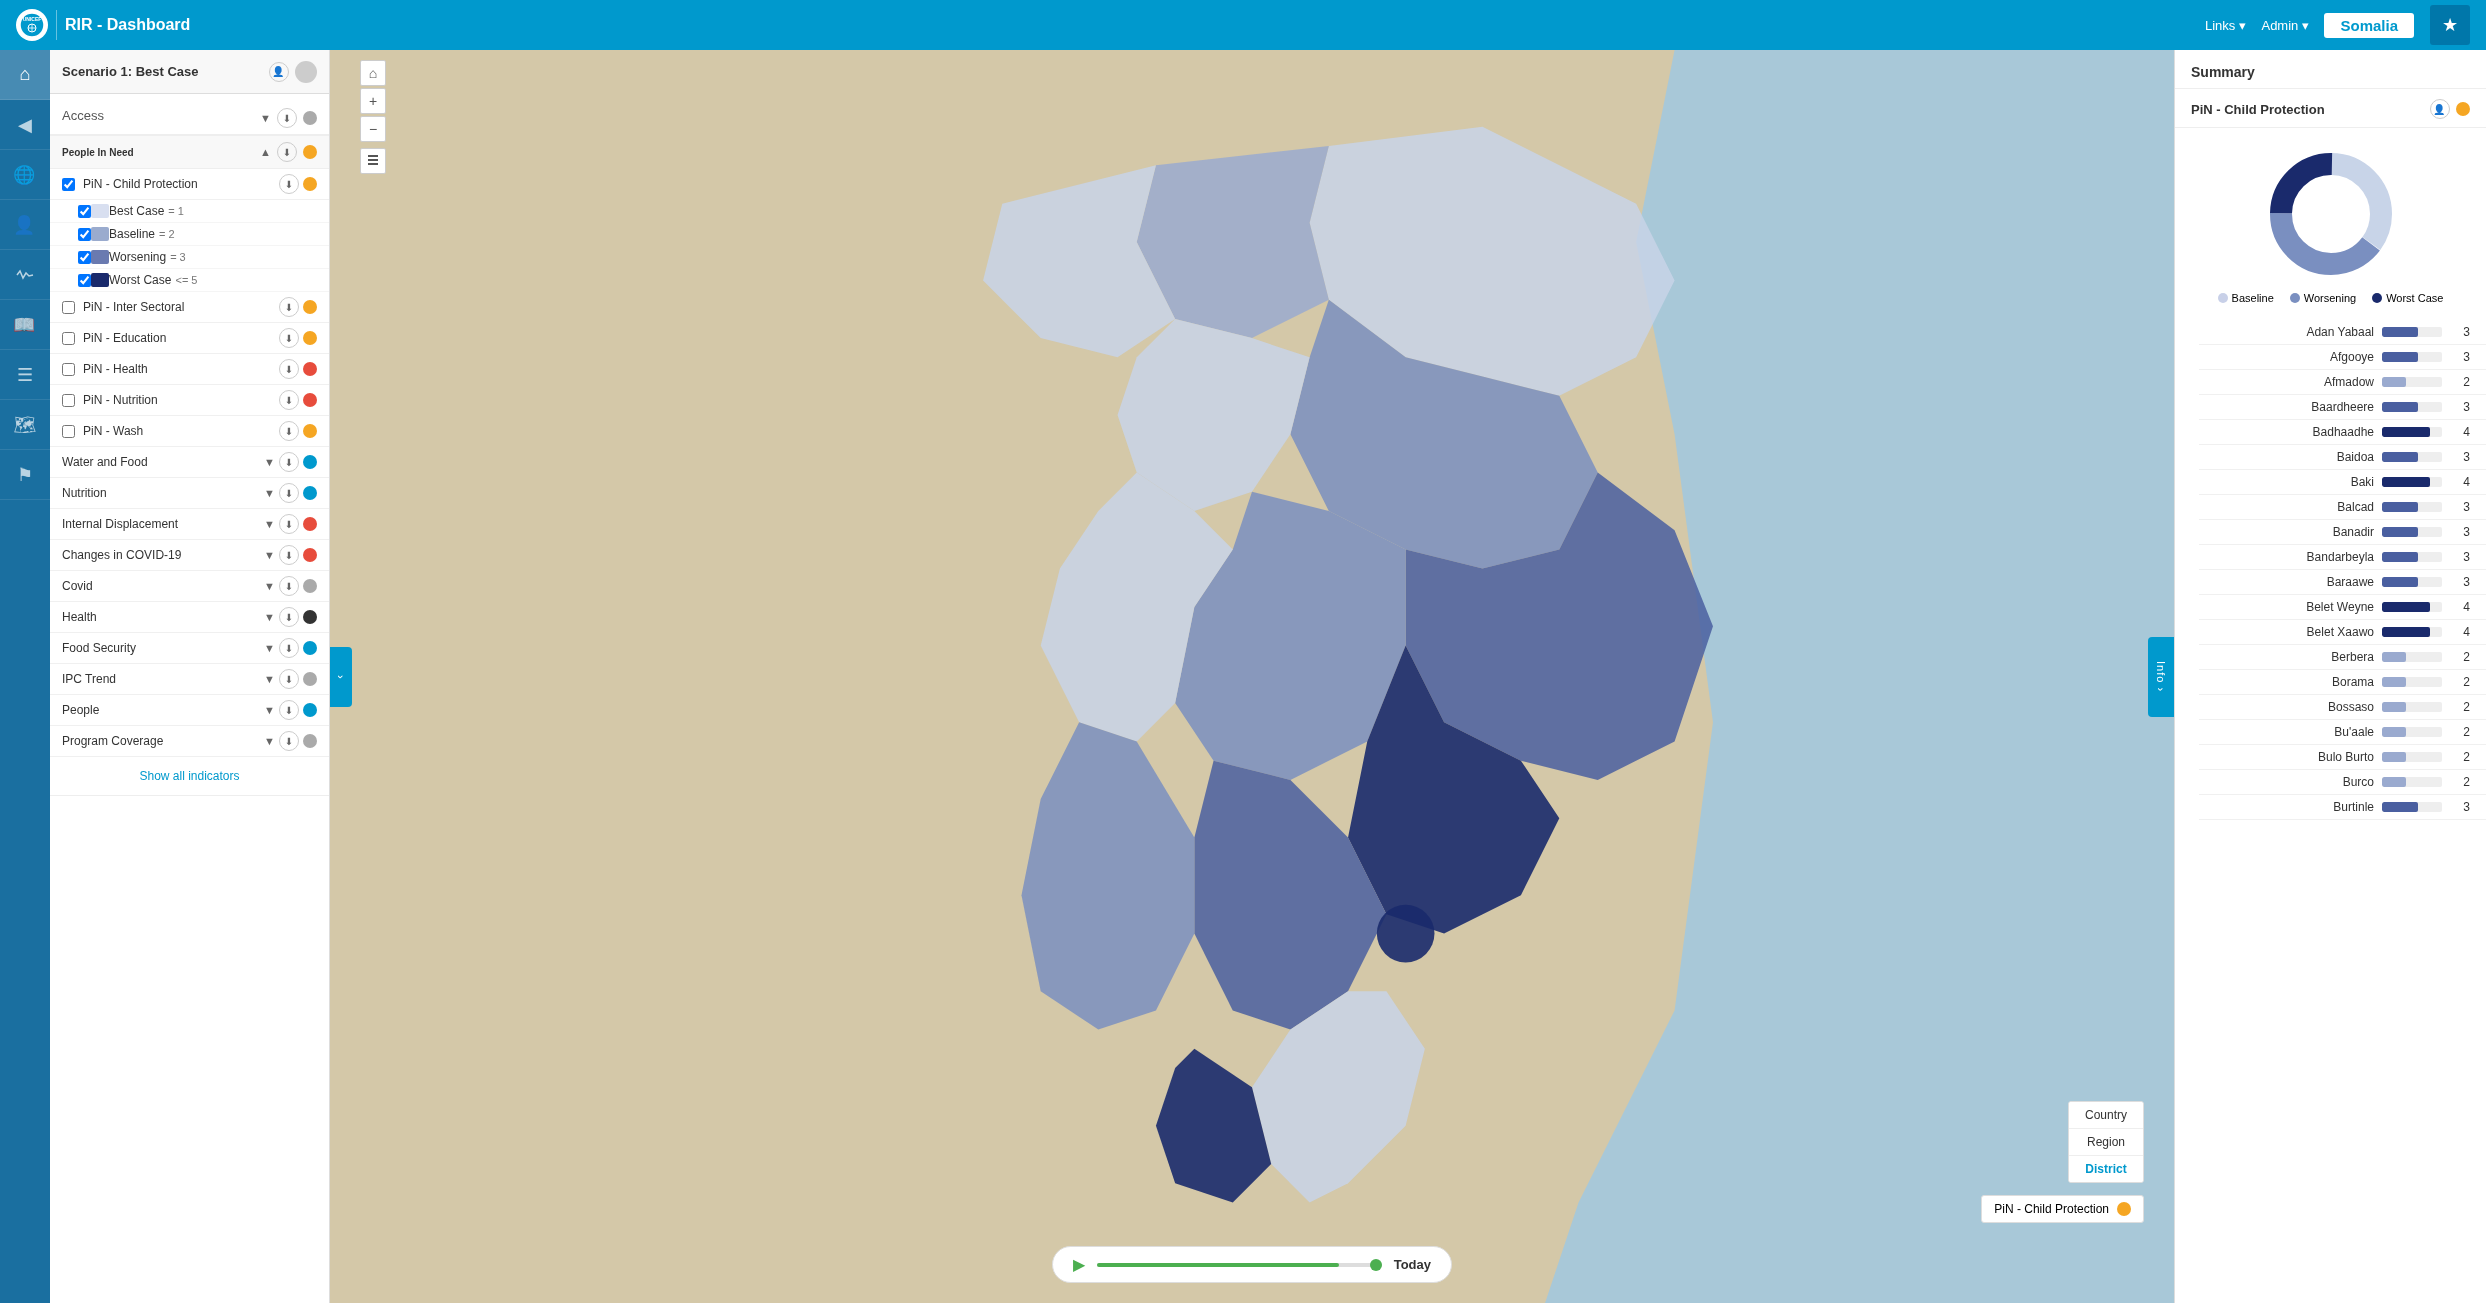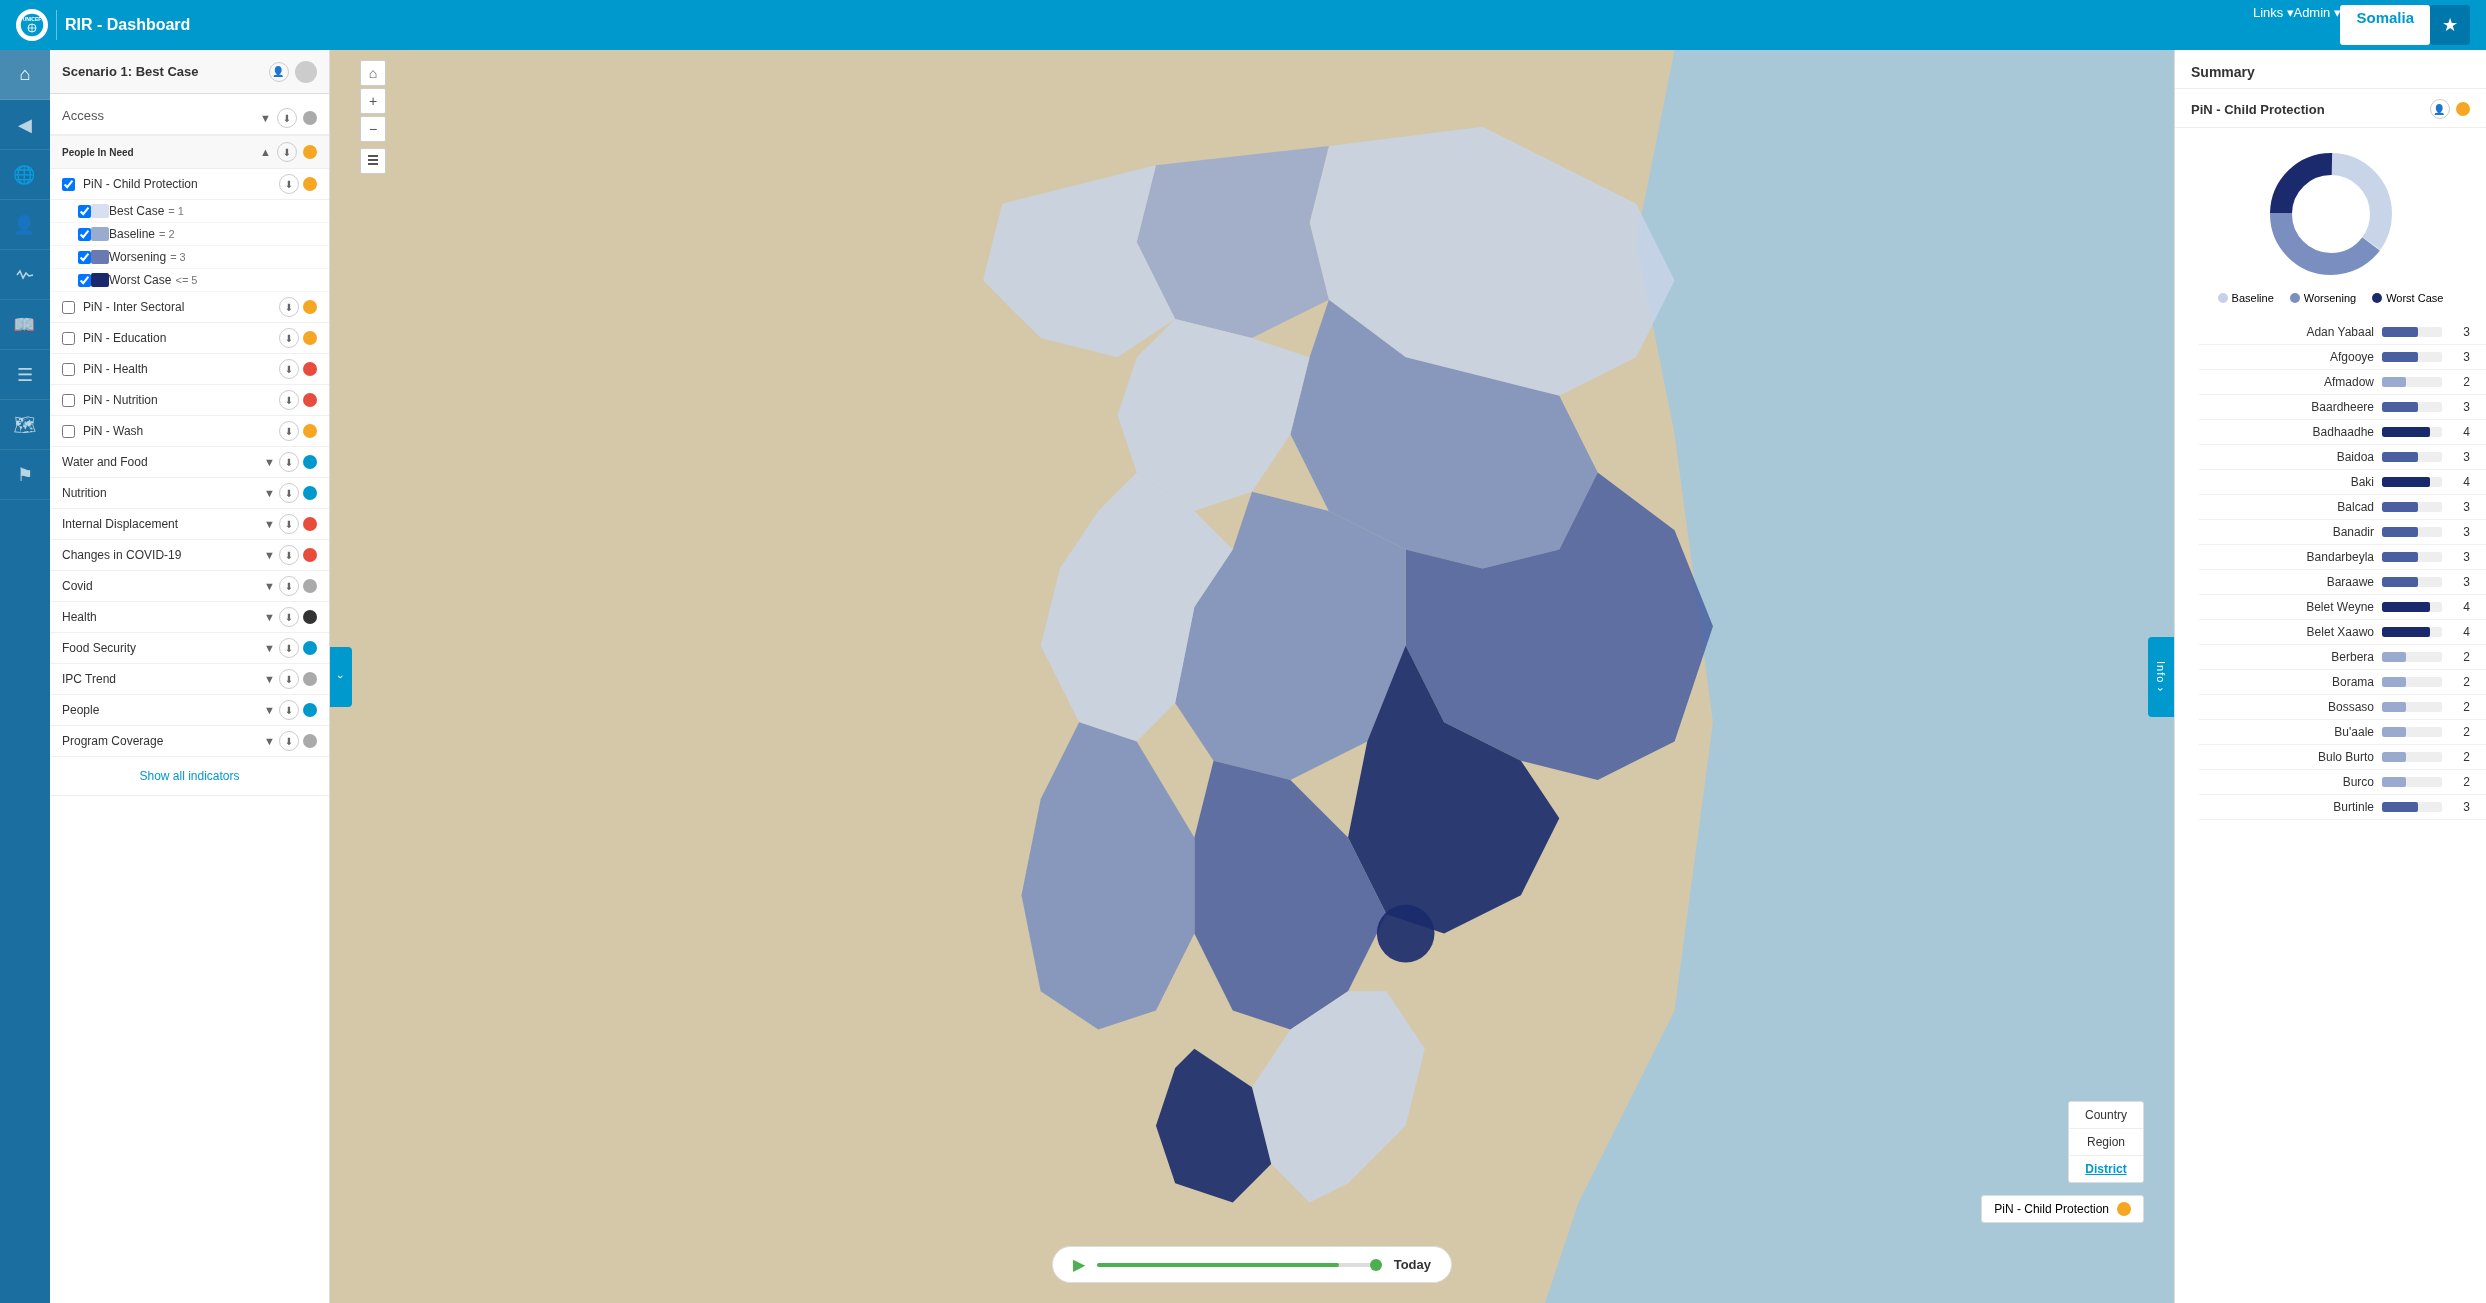--- a/index.html
+++ b/index.html
@@ -14,21 +14,21 @@
       align-items: center;
       justify-content: space-between;
       padding: 0 16px;
       position: relative;
       z-index: 100;
     }
     .top-nav-left { display: flex; align-items: center; gap: 12px; }
     .top-nav-logo { display: flex; align-items: center; gap: 8px; }
     .divider-vert { width: 1px; height: 30px; background: rgba(255,255,255,0.4); }
     .nav-title { color: white; font-size: 16px; font-weight: bold; }
-    .top-nav-right { display: flex; }
+    .top-nav-right { display: flex; align-items: center; gap: 16px; }
     .nav-link { color: white; font-size: 13px; cursor: pointer; text-decoration: none; }
     .country-name { color: #0099cd; background: white; padding: 4px 16px; border-radius: 3px; font-weight: bold; font-size: 15px; }
     .star-btn { background: #0077aa; border: none; color: white; width: 40px; height: 40px; border-radius: 3px; font-size: 18px; cursor: pointer; display: flex; align-items: center; justify-content: center; }
 
     
     .main-layout { display: flex; height: calc(1303px - 50px); }
 
     
     .icon-bar {
       width: 50px;
@@ -227,21 +227,21 @@
     .map-level-btn {
       display: block;
       padding: 6px 16px;
       font-size: 12px;
       color: #333;
       cursor: pointer;
       border-bottom: 1px solid #eee;
       background: white;
       text-align: center;
     }
-    .map-level-btn.active { color: #0099cd; font-weight: bold; text-decoration: underline; }
+    .map-level-btn.active { color: #0099cd; font-weight: bold; }
     .map-level-btn:last-child { border-bottom: none; }
 
     
     .map-indicator-badge {
       position: absolute;
       bottom: 80px;
       right: 30px;
       background: white;
       border: 1px solid #ddd;
       border-radius: 3px;

